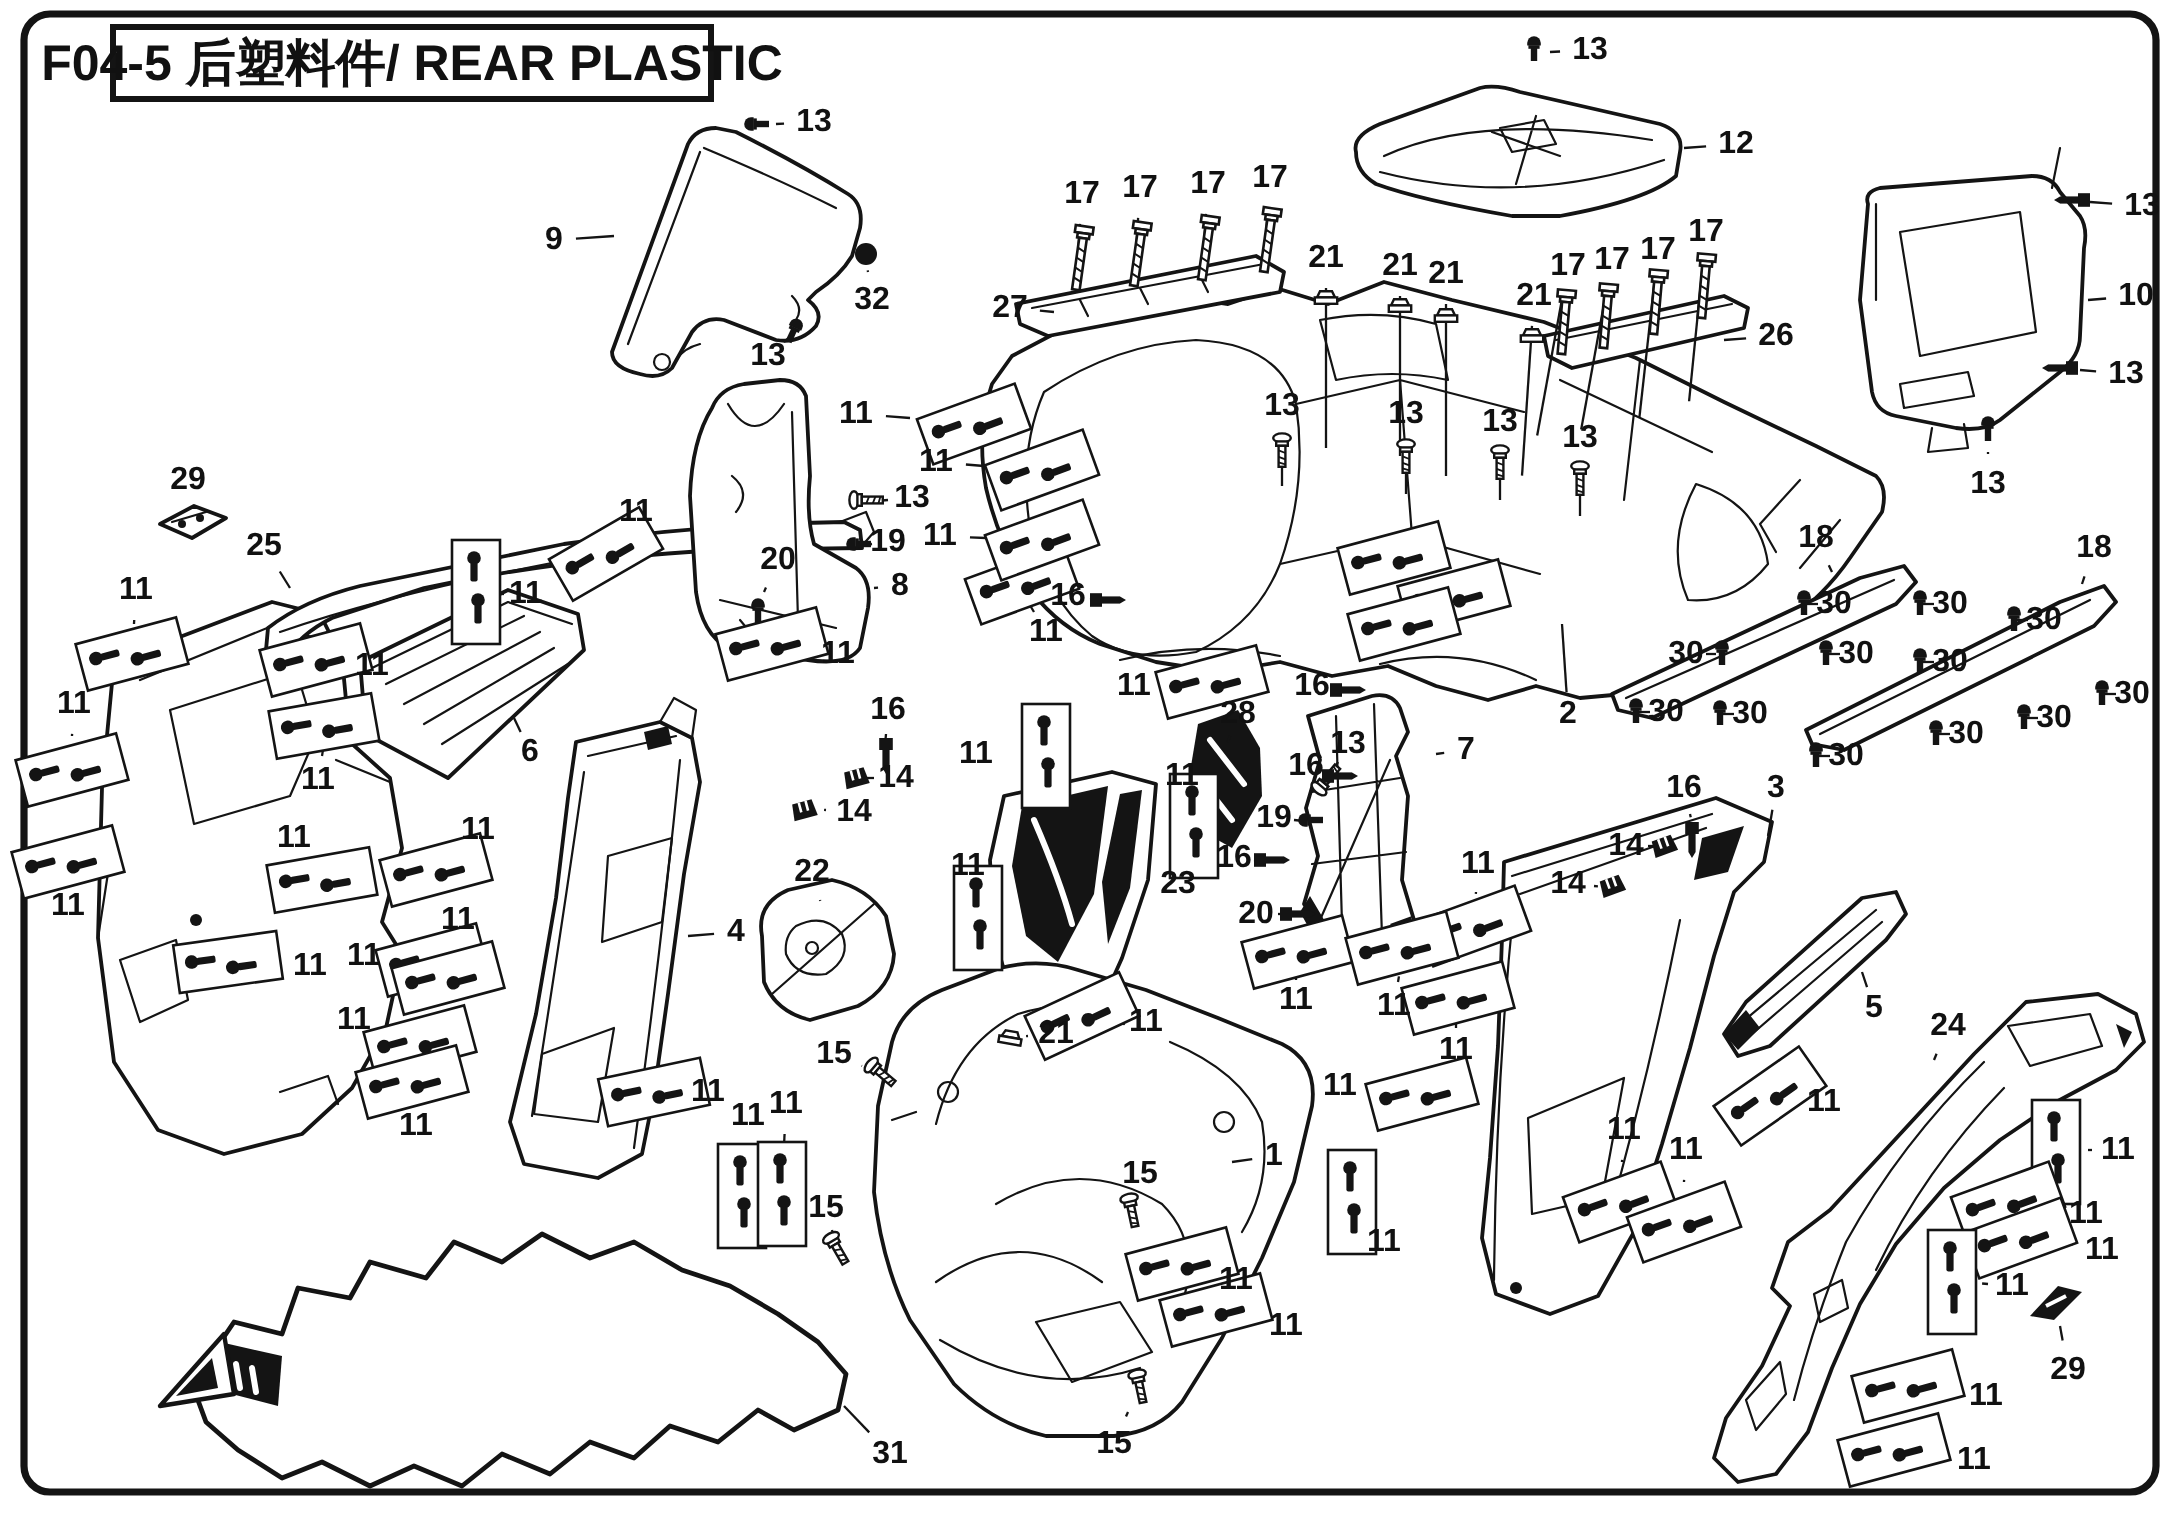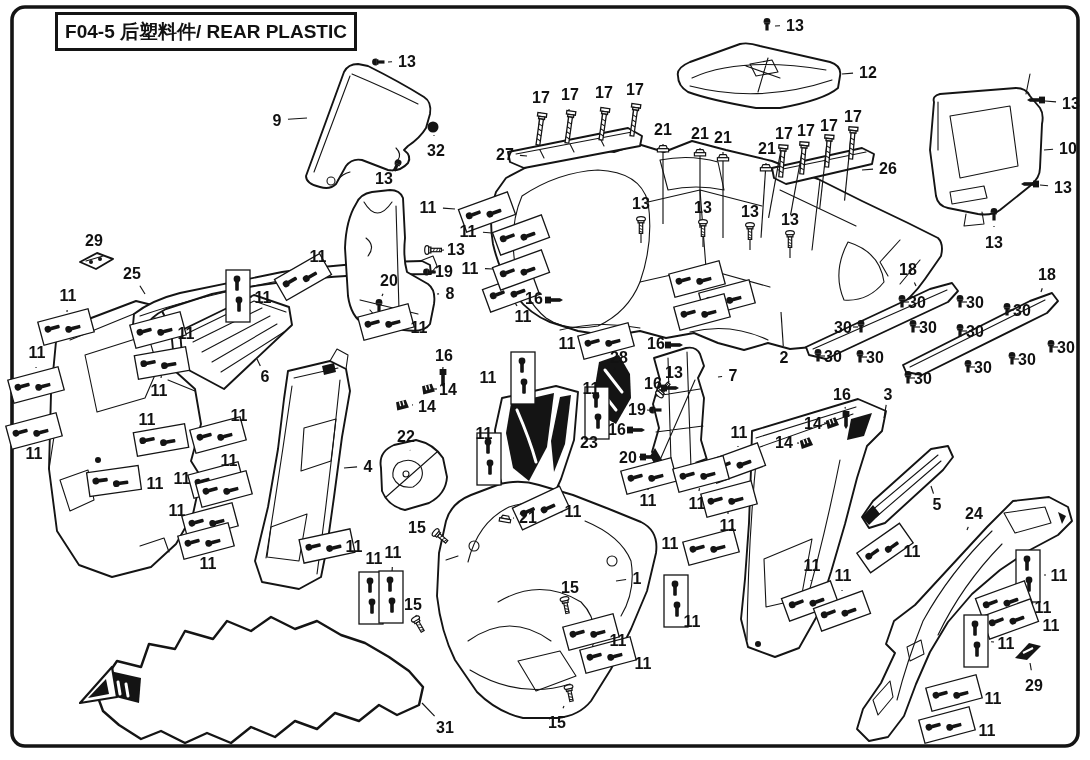--- a/index.html
+++ b/index.html
@@ -5,21 +5,21 @@
   html,body{margin:0;padding:0;background:#fff;}
   .page{position:relative;width:1090px;height:760px;background:#fff;overflow:hidden;
         font-family:"Liberation Sans",sans-serif;}
   svg{position:absolute;left:0;top:0;}
   .p{fill:#fff;stroke:#141414;stroke-width:1.9;stroke-linejoin:round;stroke-linecap:round;}
   .i{fill:none;stroke:#141414;stroke-width:1.1;stroke-linejoin:round;stroke-linecap:round;}
   .b{fill:#141414;stroke:none;}
   .w{fill:none;stroke:#ffffff;stroke-width:3;stroke-linecap:round;}
   .titlebox{position:absolute;left:55px;top:12px;width:296px;height:33px;border:3px solid #141414;
         background:#fff;display:flex;align-items:center;justify-content:center;}
-  .titlebox span{font-size:19px;font-weight:bold;color:#111;white-space:nowrap;letter-spacing:0px;}
+  .titlebox span{font-size:25px;font-weight:bold;color:#111;white-space:nowrap;letter-spacing:0px;}
   text.callout{font-family:"Liberation Sans",sans-serif;font-size:16px;font-weight:bold;fill:#111;}
   line.leader{stroke:#141414;stroke-width:1.15;}
 </style>
 </head>
 <body>
 
 <div class="page">
 
 <svg id="diagram" width="1090" height="760" viewBox="0 0 1090 760">
   <defs>

